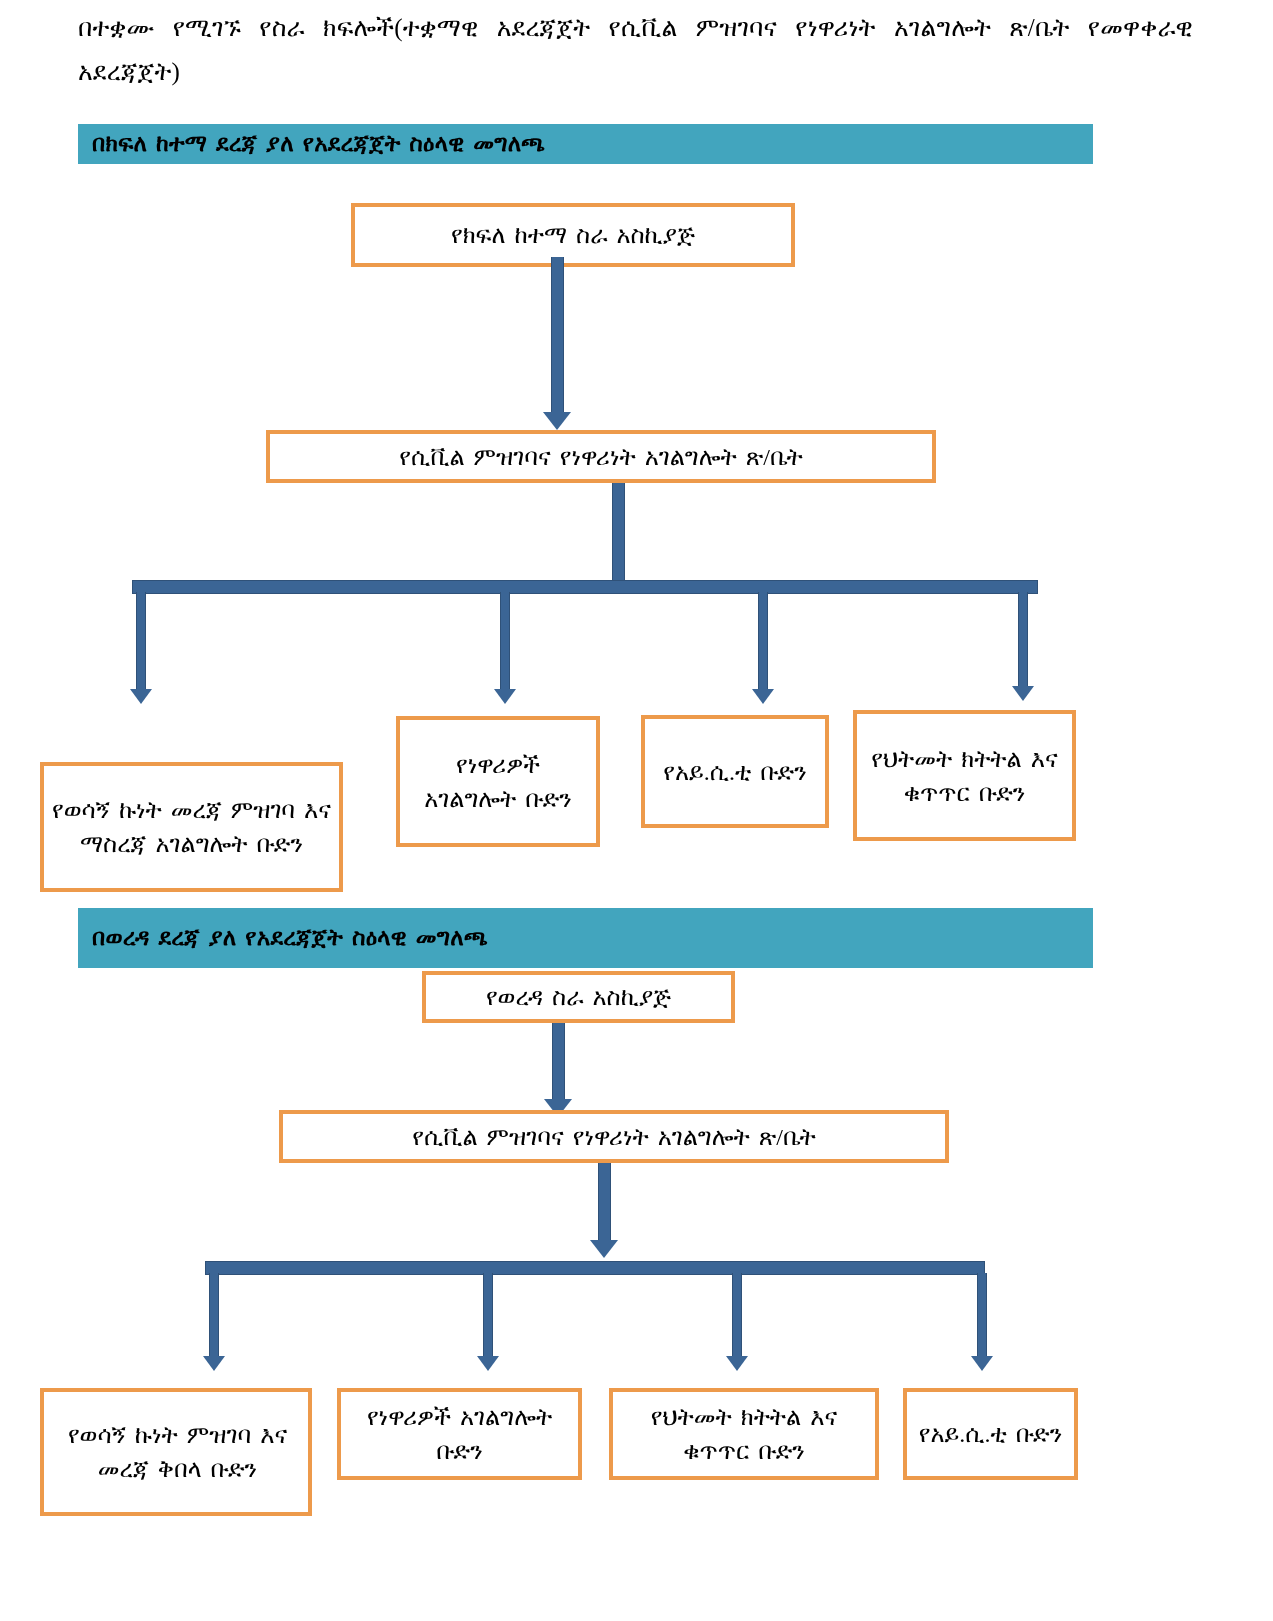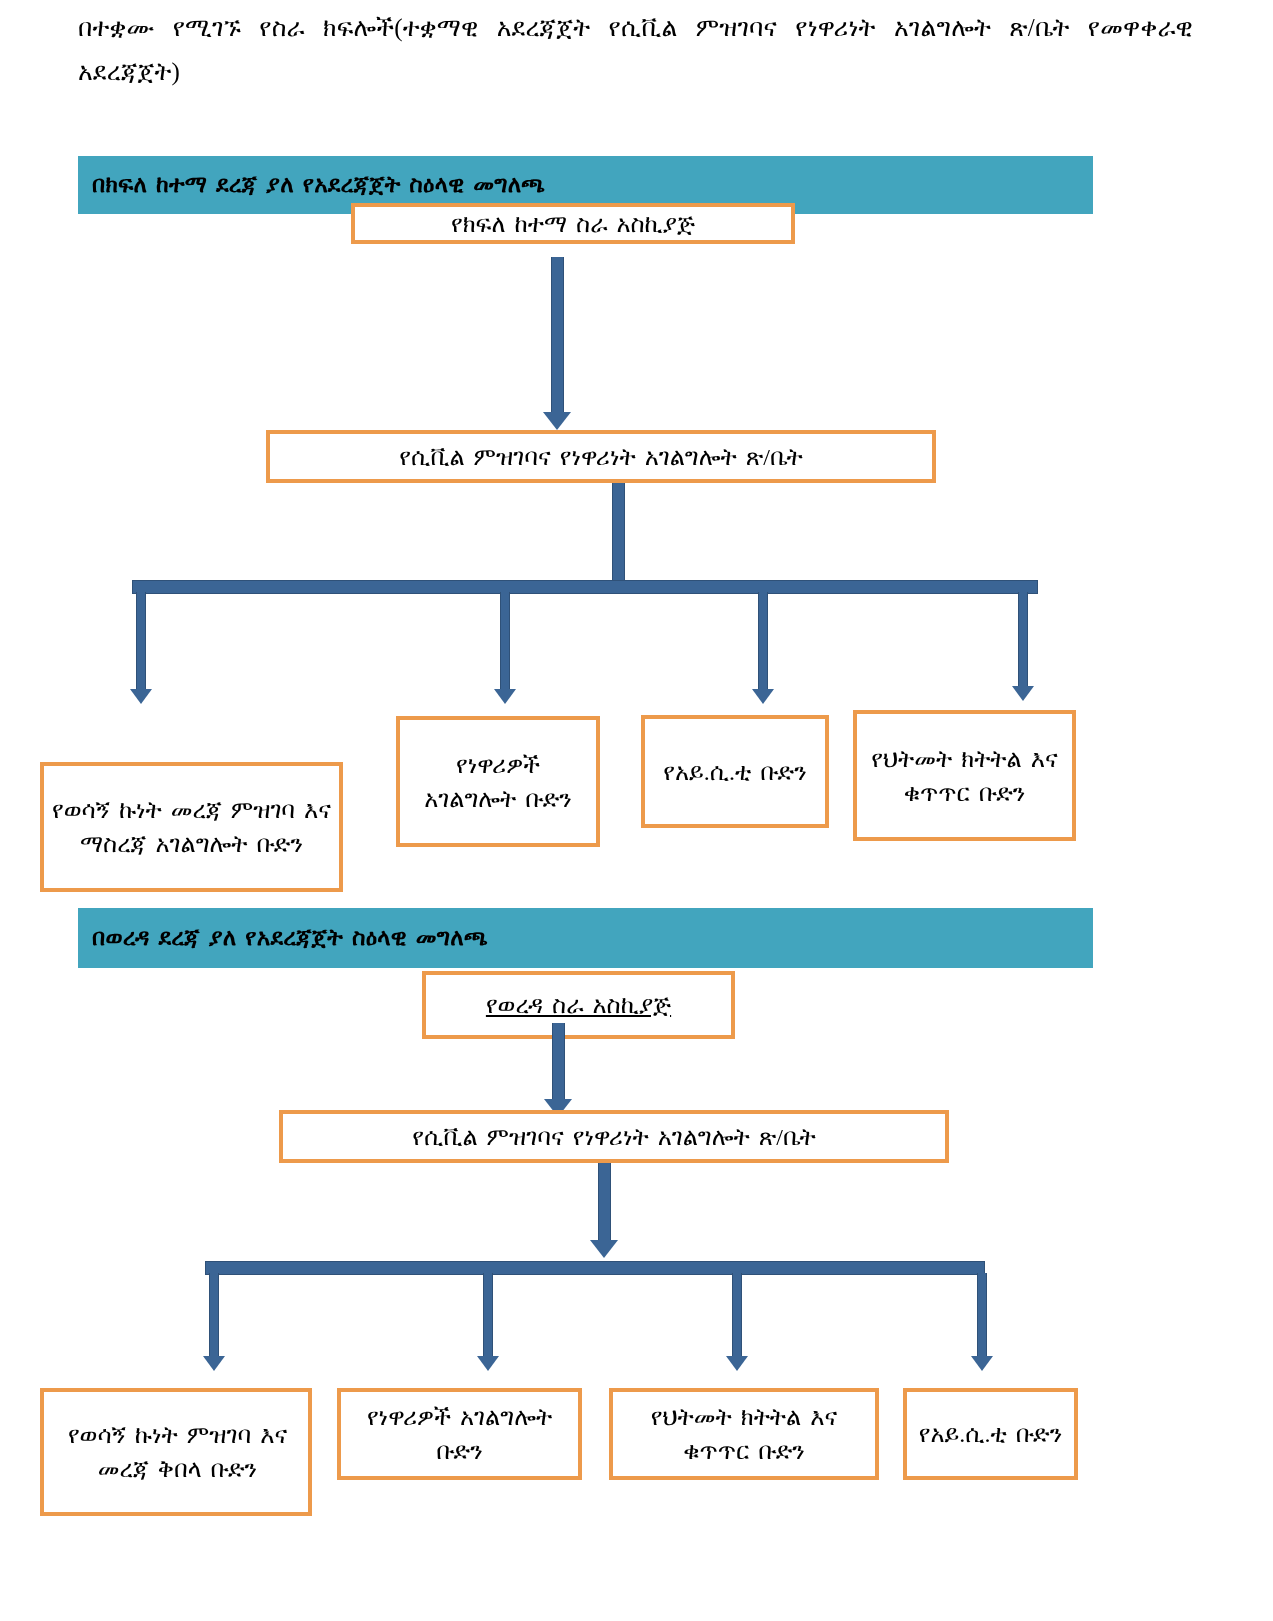--- a/index.html
+++ b/index.html
@@ -45,21 +45,21 @@
     display: flex;
     align-items: center;
     padding-left: 14px;
     box-sizing: border-box;
     font-weight: bold;
     font-size: 23px;
     color: #000;
     letter-spacing: 0.2px;
     word-spacing: 3px;
   }
-  #bar1 { left: 78px; top: 124px;  width: 1015px; height: 58px; margin-top: 32px; }
+  #bar1 { left: 78px; top: 124px;  width: 1015px; height: 40px; }
   #bar2 { left: 78px; top: 908px;  width: 1015px; height: 60px; }
 
   
   .box {
     position: absolute;
     border: 4px solid #ED9A4B;
     background: #ffffff;
     box-sizing: border-box;
     display: flex;
     align-items: center;
@@ -102,21 +102,21 @@
 </style>
 </head>
 <body>
 
 <div class="page">
 
   <div class="intro">በተቋሙ የሚገኙ የስራ ክፍሎች(ተቋማዊ አደረጃጀት የሲቪል ምዝገባና የነዋሪነት አገልግሎት ጽ/ቤት የመዋቀራዊ አደረጃጀት)</div>
 
   <div class="section-bar" id="bar1">በክፍለ ከተማ ደረጃ ያለ የአደረጃጀት ስዕላዊ መግለጫ</div>
 
-  <div class="box" style="left:351px; top:203px; width:444px; height:41px;">የክፍለ ከተማ ስራ አስኪያጅ</div>
+  <div class="box" style="left:351px; top:203px; width:444px; height:64px;">የክፍለ ከተማ ስራ አስኪያጅ</div>
 
   <div class="vline" style="left:551px; top:257px; height:158px;"></div>
   <div class="arrowhead" style="left:543px; top:412px;"></div>
 
   <div class="box" style="left:266px; top:430px; width:670px; height:53px;">የሲቪል ምዝገባና የነዋሪነት አገልግሎት ጽ/ቤት</div>
 
   <div class="vline" style="left:612px; top:483px; height:100px;"></div>
 
   <div class="hbar" style="left:132px; top:580px; width:906px;"></div>
 
@@ -135,21 +135,21 @@
   <div class="box" style="left:40px; top:762px; width:303px; height:130px;">የወሳኝ ኩነት መረጃ ምዝገባ እና ማስረጃ አገልግሎት ቡድን</div>
 
   <div class="box" style="left:396px; top:716px; width:204px; height:131px;">የነዋሪዎች አገልግሎት ቡድን</div>
 
   <div class="box" style="left:641px; top:715px; width:188px; height:113px;">የአይ.ሲ.ቲ ቡድን</div>
 
   <div class="box" style="left:853px; top:710px; width:223px; height:131px;">የህትመት ክትትል እና ቁጥጥር ቡድን</div>
 
   <div class="section-bar" id="bar2">በወረዳ ደረጃ ያለ የአደረጃጀት ስዕላዊ መግለጫ</div>
 
-  <div class="box" style="left:422px; top:971px; width:313px; height:68px;text-decoration:underline;">የወረዳ ስራ አስኪያጅ</div>
+  <div class="box" style="left:422px; top:971px; width:313px; height:52px;">የወረዳ ስራ አስኪያጅ</div>
 
   <div class="vline" style="left:552px; top:1023px; height:84px;"></div>
   <div class="arrowhead" style="left:544px; top:1099px;"></div>
 
   <div class="box" style="left:279px; top:1110px; width:670px; height:53px;">የሲቪል ምዝገባና የነዋሪነት አገልግሎት ጽ/ቤት</div>
 
   <div class="vline" style="left:598px; top:1163px; height:84px;"></div>
   <div class="arrowhead" style="left:590px; top:1240px;"></div>
 
   <div class="hbar" style="left:205px; top:1261px; width:780px;"></div>

